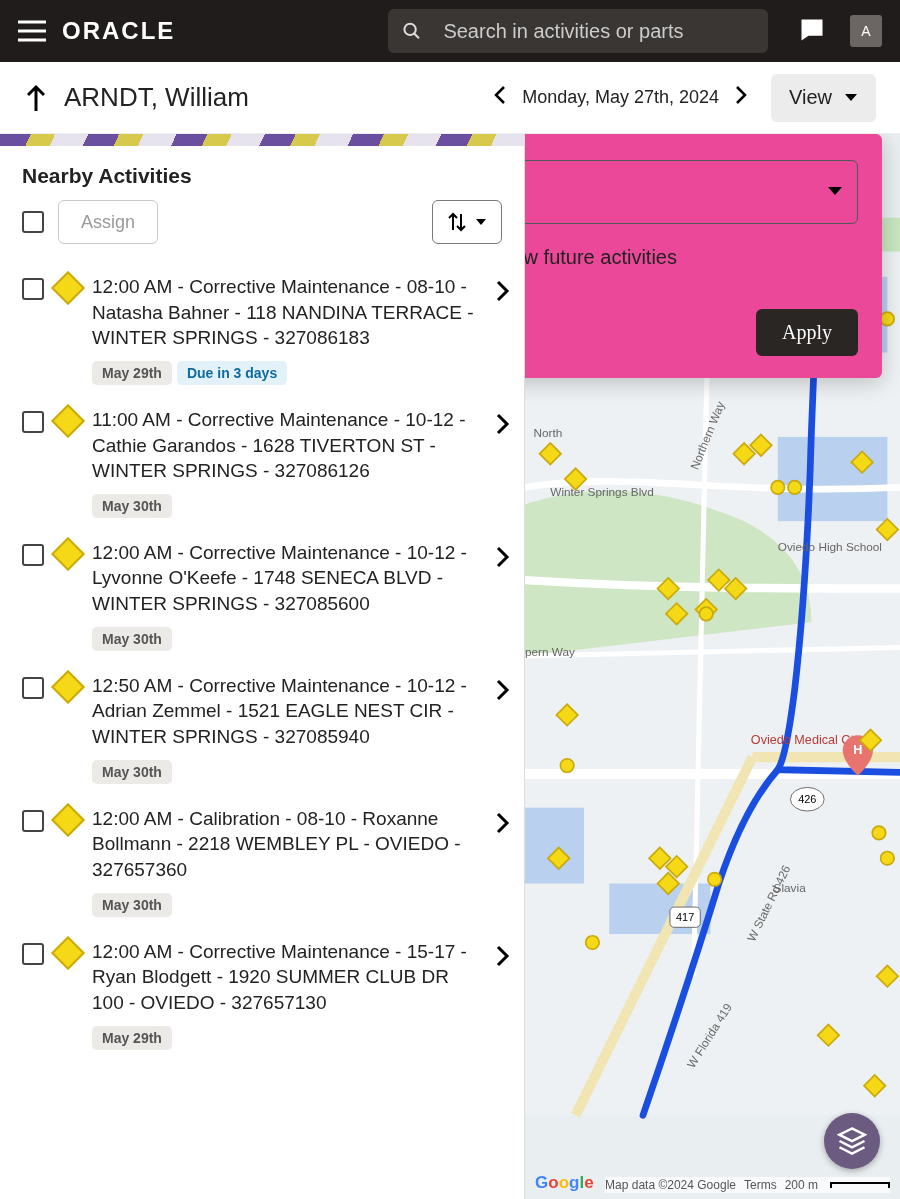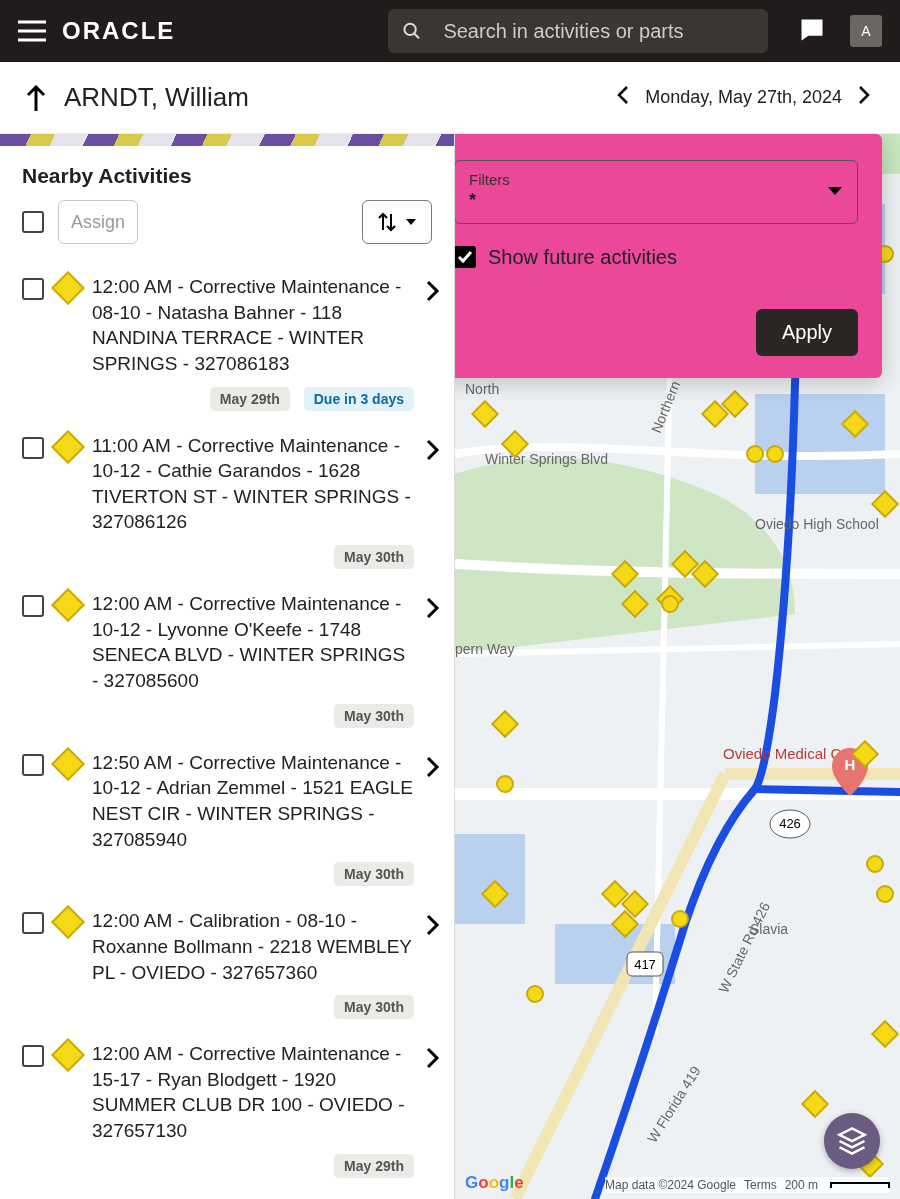--- a/index.html
+++ b/index.html
@@ -34,46 +34,46 @@
   .page-title { font-size:26px; font-weight:400; margin-left:16px; }
   .sub-header .spacer { flex:1; }
   .date-nav { display:flex; align-items:center; gap:10px; font-size:18px; }
   .date-nav .chev { padding:6px; cursor:pointer; }
   .view-btn {
     background:#ececec; border-radius:6px; height:48px; padding:0 18px;
     display:flex; align-items:center; gap:12px; font-size:20px; margin-left:18px; cursor:pointer;
   }
   
   .main { display:flex; height:calc(1199px - 62px - 72px); position:relative; }
-  .left-pane { width:455px; border-right:1px solid #ddd; display:flex; flex-direction:column; }
+  .left-pane { width:525px; border-right:1px solid #ddd; display:flex; flex-direction:column; }
   .map-pane { flex:1; position:relative; overflow:hidden; background:#e9eef1; }
   
   .deco-stripe { height:12px; background:repeating-linear-gradient(115deg,#6a4ea0 0 28px,#d7c94b 28px 50px,#e6e2ee 50px 80px);}
   
   .near-header { padding:18px 22px 14px; }
   .near-title { font-size:21px; font-weight:700; }
   .near-ctrls { display:flex; align-items:center; gap:14px; margin-top:12px; }
   .near-ctrls .chk { width:22px; height:22px; border:2px solid #444; border-radius:3px; }
   .assign-btn {
     border:1.5px solid #c9c9c9; color:#9a9a9a; border-radius:6px;
-    height:44px; padding:0 12px; font-size:18px; background:#fff;
+    height:44px; padding:0 22px; font-size:18px; background:#fff;
   }
   .sort-btn {
     margin-left:auto; border:1.5px solid #7a7a7a; border-radius:6px;
     height:44px; width:70px; display:flex; align-items:center; justify-content:center; gap:8px;
   }
   
   .act-list { overflow-y:auto; flex:1; padding:4px 14px 20px 22px; }
   .act-item { display:flex; align-items:flex-start; gap:12px; padding:12px 0 10px; }
   .act-item .chk { width:22px; height:22px; border:2px solid #444; border-radius:3px; margin-top:4px; flex-shrink:0; }
   .diamond { width:24px; height:24px; transform:rotate(45deg); background:#f5d916;
              border:2px solid #caa90a; margin-top:2px; flex-shrink:0; }
   .act-body { flex:1; }
   .act-text { font-size:19px; line-height:1.35; color:#222; }
-  .tags { display:flex; gap:14px; justify-content:flex-end; margin-top:10px; }
+  .tags { display:flex; gap:5px; margin-top:10px; }
   .tag { background:#eceae7; color:#555; border-radius:5px; padding:4px 10px; font-size:14px; font-weight:600;}
   .tag.blue { background:#e2f2f8; color:#0e6b9e; }
   .chev-r { color:#333; margin-top:6px; flex-shrink:0; }
   
   .map-svg { width:100%; height:100%; display:block; }
   .map-marker-d { fill:#f5d916; stroke:#caa90a; stroke-width:2; }
   .map-marker-c { fill:#f5d916; stroke:#caa90a; stroke-width:2; }
   .map-route { stroke:#1a4ee0; stroke-width:8; fill:none; stroke-linecap:round; }
   .map-label { font-size:14px; fill:#666; }
   .map-poi { font-size:15px; fill:#b93a37; }
@@ -96,21 +96,21 @@
   .filter-field { border:1.5px solid #555; border-radius:6px; padding:10px 14px 12px;
                   display:flex; flex-direction:column; position:relative;}
   .filter-field .lbl { font-size:15px; color:#333; }
   .filter-field .val { font-size:18px; font-weight:600; margin-top:2px;}
   .filter-field .caret { position:absolute; right:14px; top:50%; transform:translateY(-50%); }
   .future-row { display:flex; align-items:flex-start; gap:12px; margin-top:22px; font-size:20px;}
   .future-row .cbox { width:22px; height:22px; background:#000; border-radius:3px;
                       display:flex; align-items:center; justify-content:center; }
   .apply-row { display:flex; justify-content:flex-end; margin-top:40px; }
   .apply-btn { background:#2a2624; color:#fff; font-size:20px; border:0;
-               border-radius:6px; padding:12px 26px; }
+               border-radius:6px; padding:12px 26px;font-family:Liberation Serif, serif; }
 </style>
 </head>
 <body>
 
 <div class="app-header">
   <div class="hamburger">
     <svg width="28" height="22" viewBox="0 0 28 22">
         <path stroke="#fff" stroke-width="3" d="M0 2h28M0 11h28M0 20h28"></path>
       </svg>
   </div>
@@ -143,20 +143,26 @@
       <svg width="12" height="18" viewBox="0 0 12 18" fill="none" stroke="#000" stroke-width="2.5">
           <path d="M10 1 2 9l8 8"></path>
         </svg>
     </span>
     <span>Monday, May 27th, 2024</span>
     <span class="chev">
       <svg width="12" height="18" viewBox="0 0 12 18" fill="none" stroke="#000" stroke-width="2.5">
           <path d="M2 1l8 8-8 8"></path>
         </svg>
     </span>
+  </div>
+  <div class="view-btn">
+    <span>View</span>
+    <svg width="14" height="10" viewBox="0 0 14 10">
+        <path d="M1 1l6 7 6-7z" fill="#000"></path>
+      </svg>
   </div>
 </div>
 
 <div class="main">
 
   <div class="left-pane">
     <div class="deco-stripe"></div>
     <div class="near-header">
       <div class="near-title">Nearby Activities</div>
       <div class="near-ctrls">

